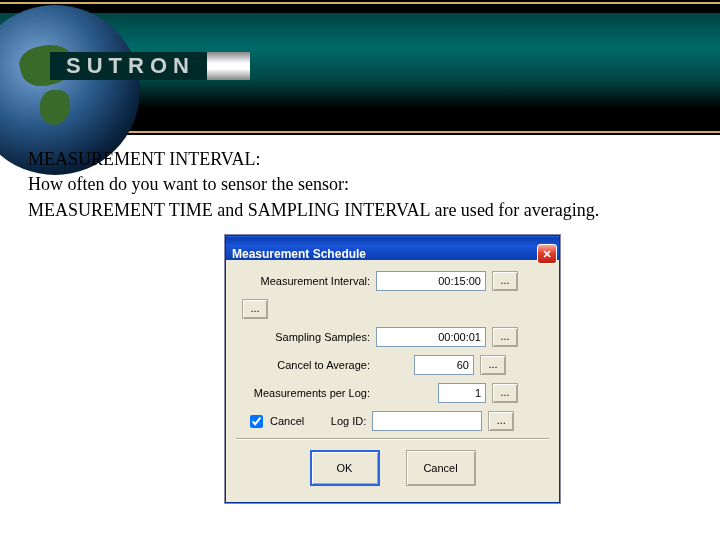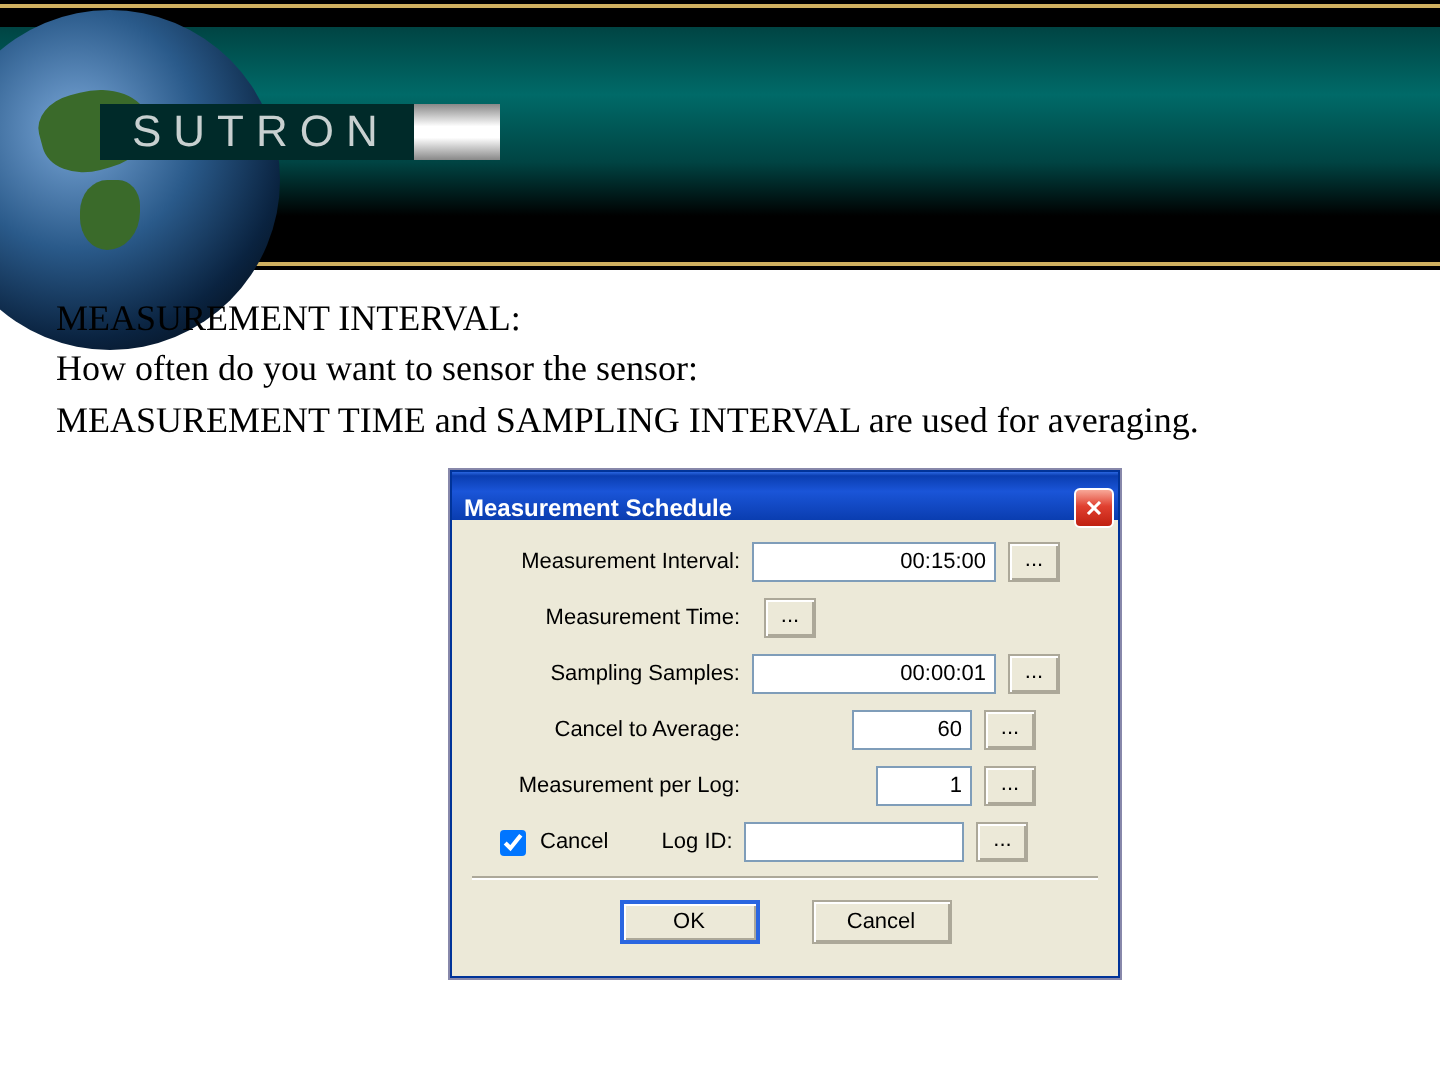--- a/index.html
+++ b/index.html
@@ -60,21 +60,21 @@
   }
   .logo-bar {
     height: 28px;
     background: linear-gradient(to bottom, #888 0%, #fff 40%, #fff 60%, #888 100%);
     flex: 1;
   }
   .logo-text {
     background: linear-gradient(to right, #002a29 0%, #002a29 100%);
     color: #c8d0d0;
     font-family: Arial, sans-serif;
-    font-weight: normal;
+    font-weight: bold;
     font-size: 22px;
     letter-spacing: 6px;
     padding: 2px 12px 2px 16px;
     height: 28px;
     line-height: 24px;
   }
   .slide-text {
     position: absolute;
     top: 148px;
     left: 28px;
@@ -126,32 +126,32 @@
     margin-bottom: 6px;
     height: 22px;
   }
   .row-label {
     width: 140px;
     text-align: right;
     padding-right: 6px;
     color: #000;
   }
   .row-input {
-    width: 122px;
+    width: 110px;
     height: 20px;
     border: 1px solid #7f9db9;
     background: #fff;
     text-align: right;
     padding: 0 4px;
     font-family: Tahoma, Arial, sans-serif;
     font-size: 11px;
     line-height: 18px;
     color: #000;
   }
-  .row-input.narrow { width: 60px; margin-left: 50px; }
+  .row-input.narrow { width: 60px; margin-left: 38px; }
   .row-input.narrow2 { width: 48px; margin-left: 62px; }
   .ellipsis-btn {
     width: 26px;
     height: 20px;
     margin-left: 6px;
     border: 1px solid #aca899;
     background: #ece9d8;
     font-size: 11px;
     text-align: center;
     line-height: 16px;
@@ -185,21 +185,21 @@
     height: 0;
   }
   .btn-row {
     display: flex;
     justify-content: center;
     gap: 26px;
     padding-bottom: 10px;
   }
   .btn {
     min-width: 70px;
-    height: 22px;
+    height: 36px;
     border: 1px solid #aca899;
     background: #ece9d8;
     font-family: Tahoma, Arial, sans-serif;
     font-size: 11px;
     cursor: pointer;
     box-shadow: inset 1px 1px 0 #fff, inset -1px -1px 0 #aca899;
   }
   .btn.default {
     border: 2px solid #2a66e0;
   }
@@ -235,38 +235,37 @@
   </div>
   <div class="dialog-body">
 
     <div class="row">
       <div class="row-label">Measurement Interval:</div>
       <div class="row-input">00:15:00</div>
       <div class="ellipsis-btn">...</div>
     </div>
 
     <div class="row">
-      <div class="row-label">Measurement Time:</div>
       <div class="ellipsis-btn">...</div>
     </div>
 
     <div class="row">
       <div class="row-label">Sampling Samples:</div>
       <div class="row-input">00:00:01</div>
       <div class="ellipsis-btn">...</div>
     </div>
 
     <div class="row">
       <div class="row-label">Cancel to Average:</div>
       <div class="row-input narrow">60</div>
       <div class="ellipsis-btn">...</div>
     </div>
 
     <div class="row">
-      <div class="row-label">Measurement per Log:</div>
+      <div class="row-label">Measurements per Log:</div>
       <div class="row-input narrow2">1</div>
       <div class="ellipsis-btn">...</div>
     </div>
 
     <div class="enable-row">
       <input type="checkbox" class="enable-check" checked="" style="">
       <span class="enable-label">Cancel</span>
       <span class="logid-label">Log ID:</span>
       <div class="row-input" style="width:110px"></div>
       <div class="ellipsis-btn">...</div>

